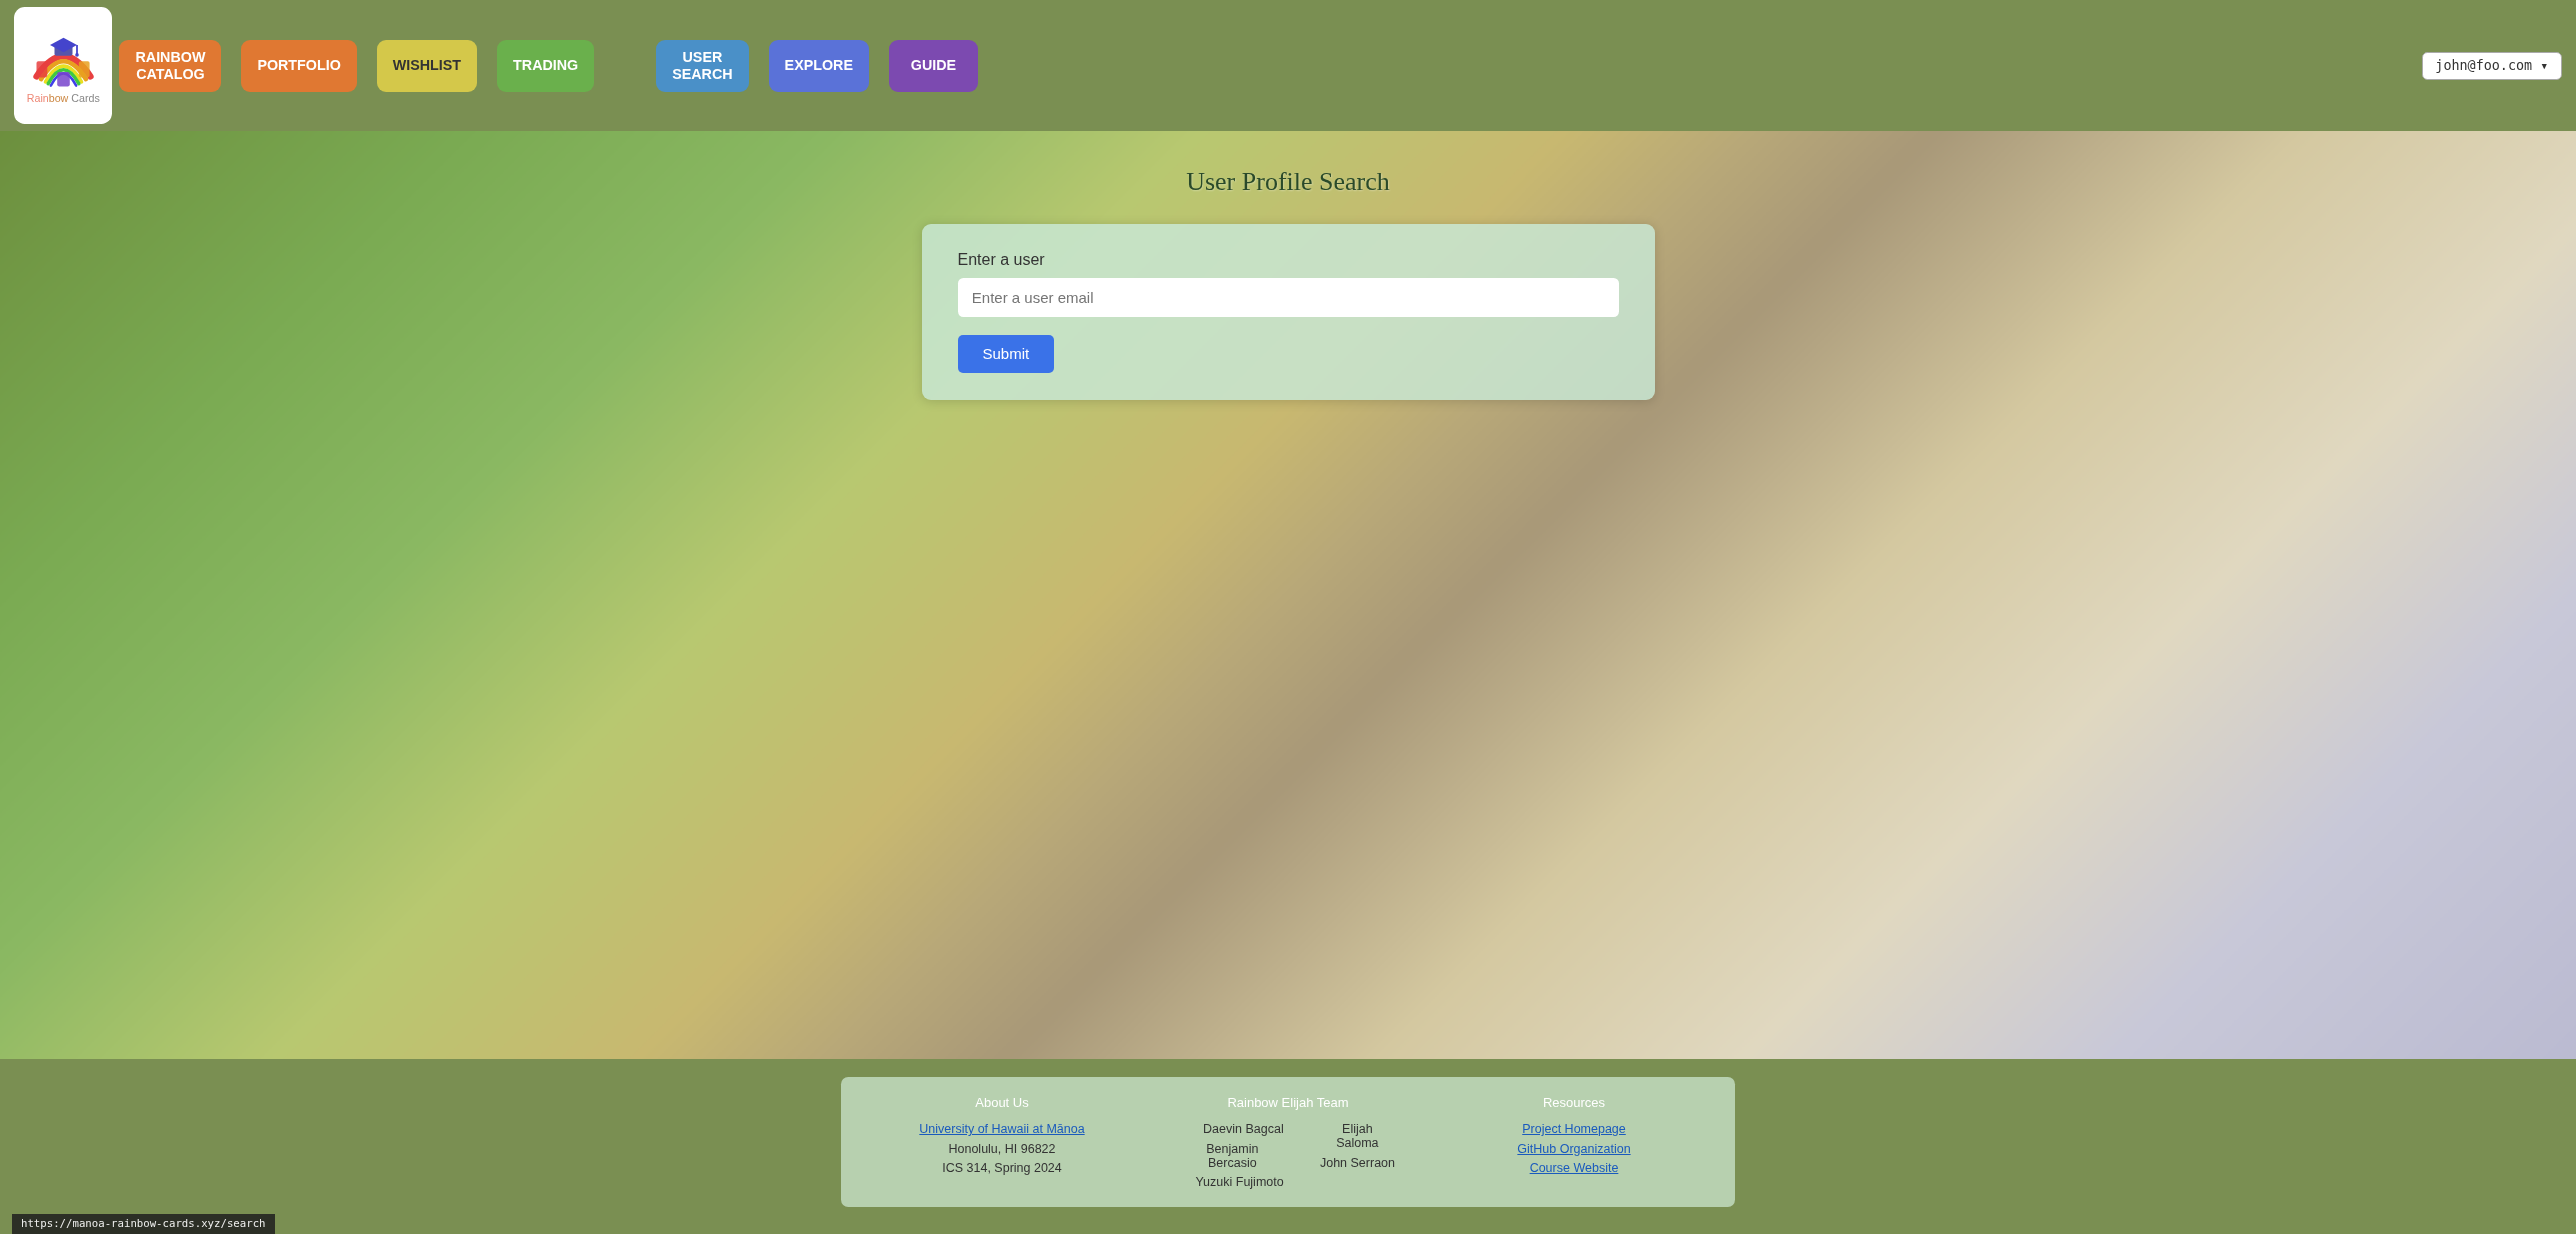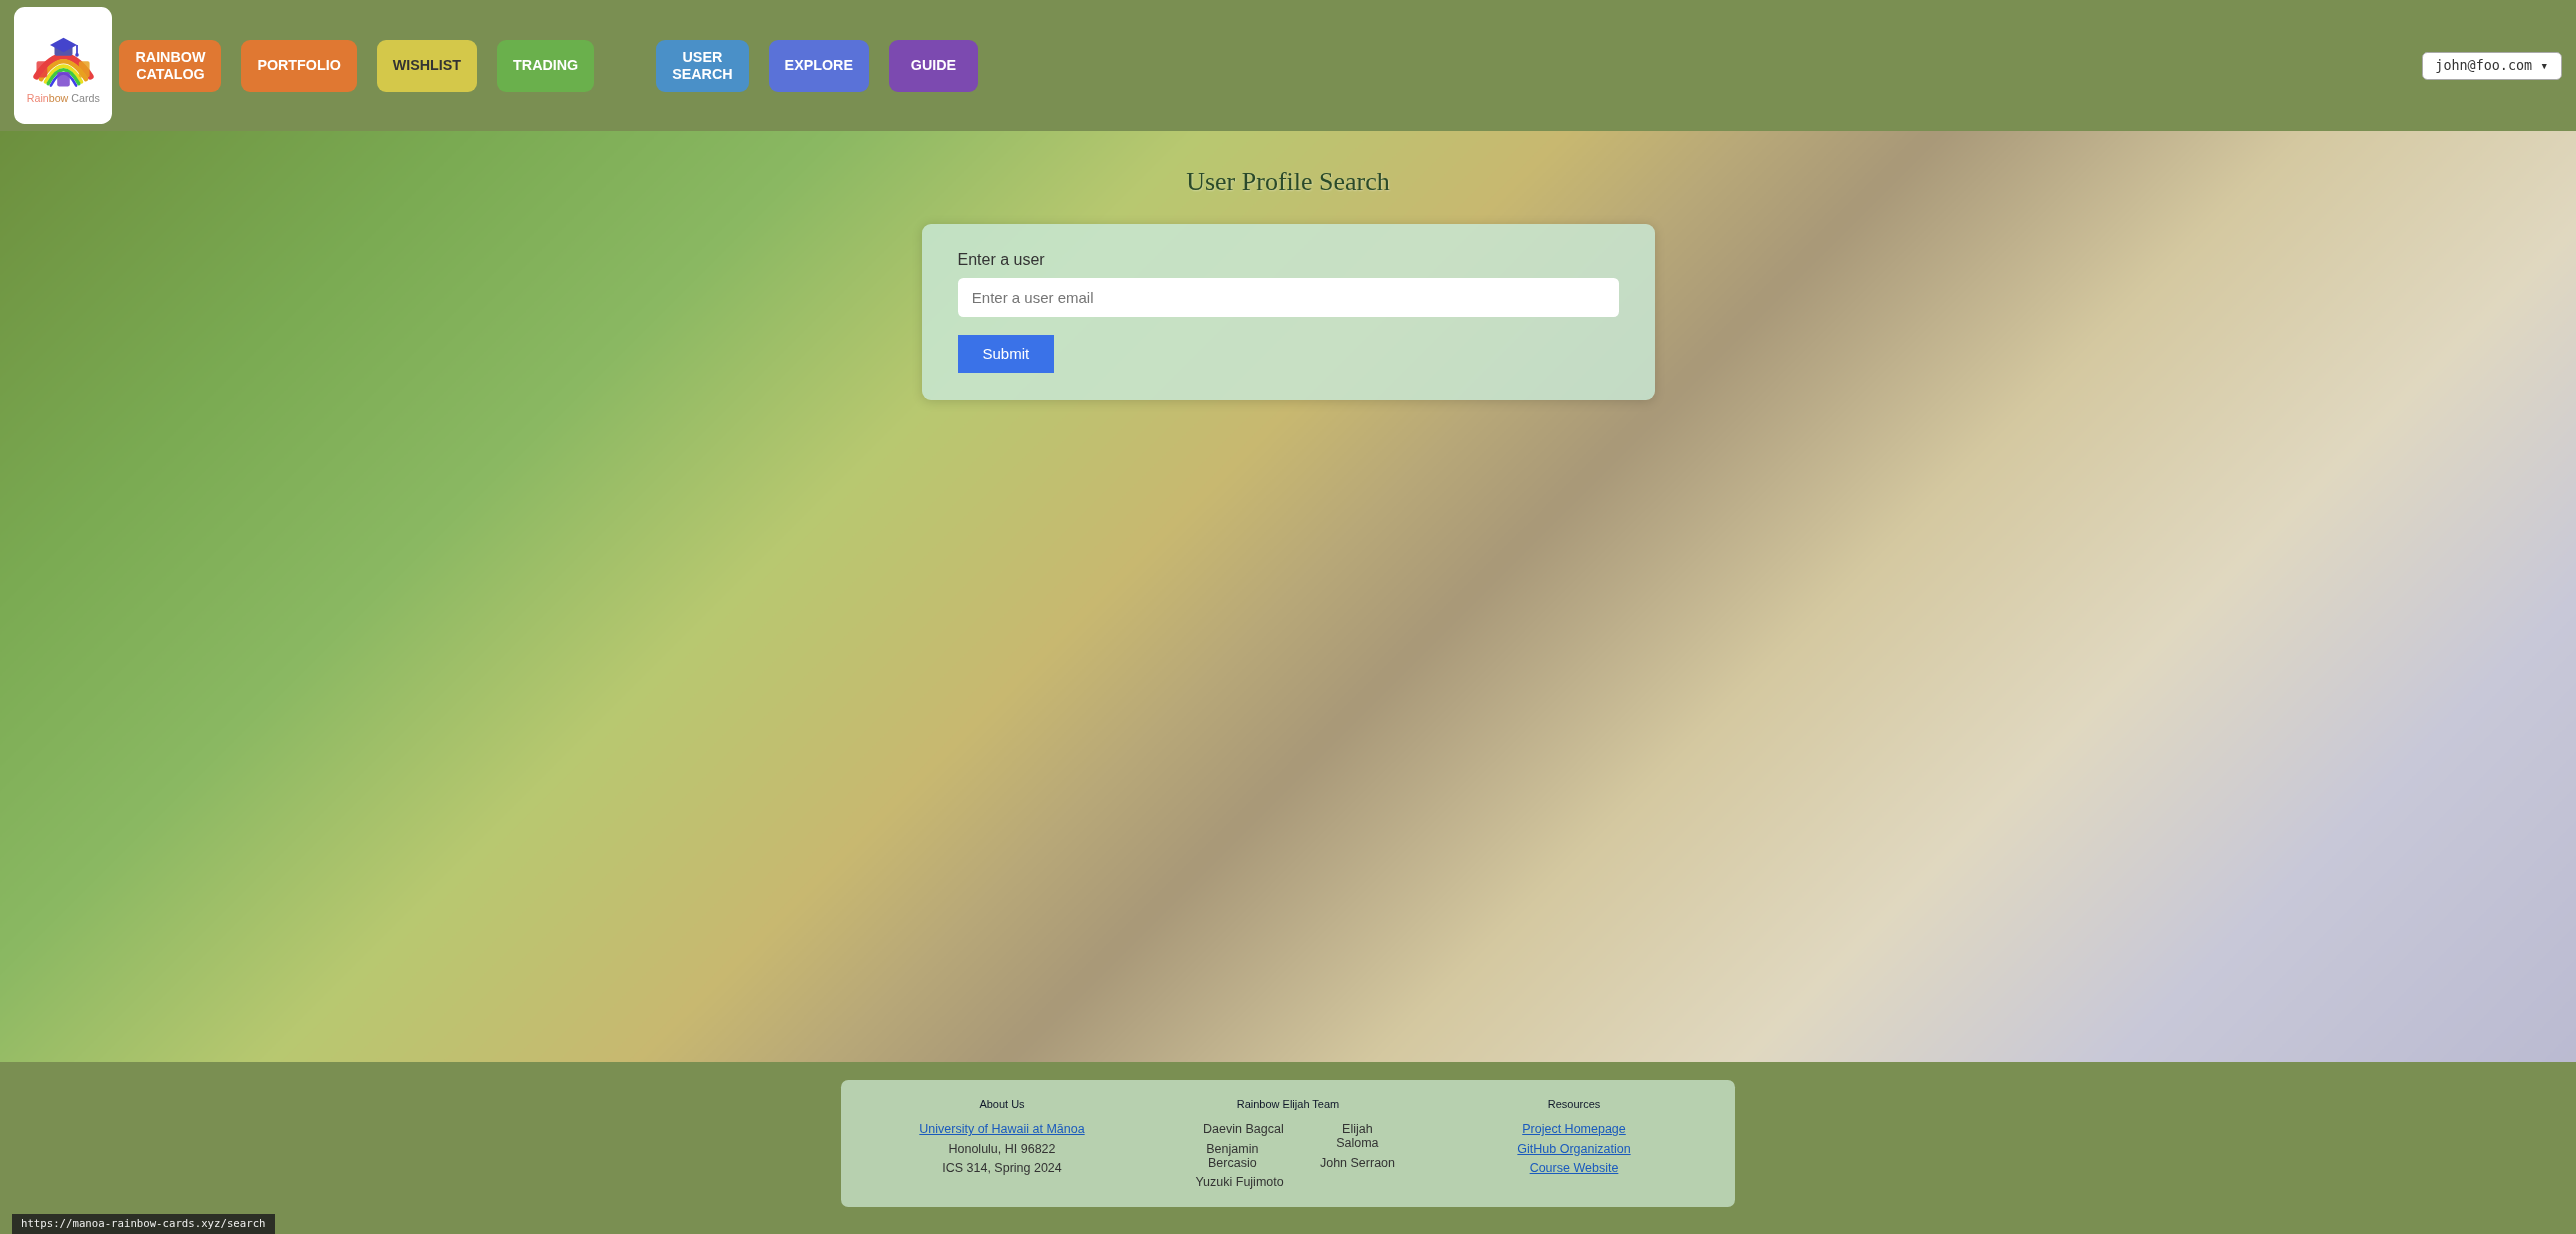--- a/index.html
+++ b/index.html
@@ -168,21 +168,21 @@
       color: #999;
       outline: none;
       margin-bottom: 18px;
       font-family: sans-serif;
     }
 
     .submit-btn {
       background-color: #3a72e8;
       color: white;
       border: none;
-      border-radius: 0;
+      border-radius: 5px;
       padding: 10.7px 25px;
       font-size: 15px;
       cursor: pointer;
       font-family: sans-serif;
     }
 
     
     footer {
       background-color: #7a8f52;
       padding: 18px 36px 27px;
@@ -202,23 +202,23 @@
 
     .footer-section {
       flex: 1;
       display: flex;
       flex-direction: column;
       align-items: center;
       gap: 5.4px;
     }
 
     .footer-section h3 {
-      font-size: 11px;
+      font-size: 13px;
       font-weight: normal;
-      color: #0f172a;
+      color: #ffffff;
       margin-bottom: 7.2px;
       font-family: sans-serif;
     }
 
     .footer-section p {
       font-size: 12.5px;
       color: #333;
       text-align: center;
       font-family: sans-serif;
     }

